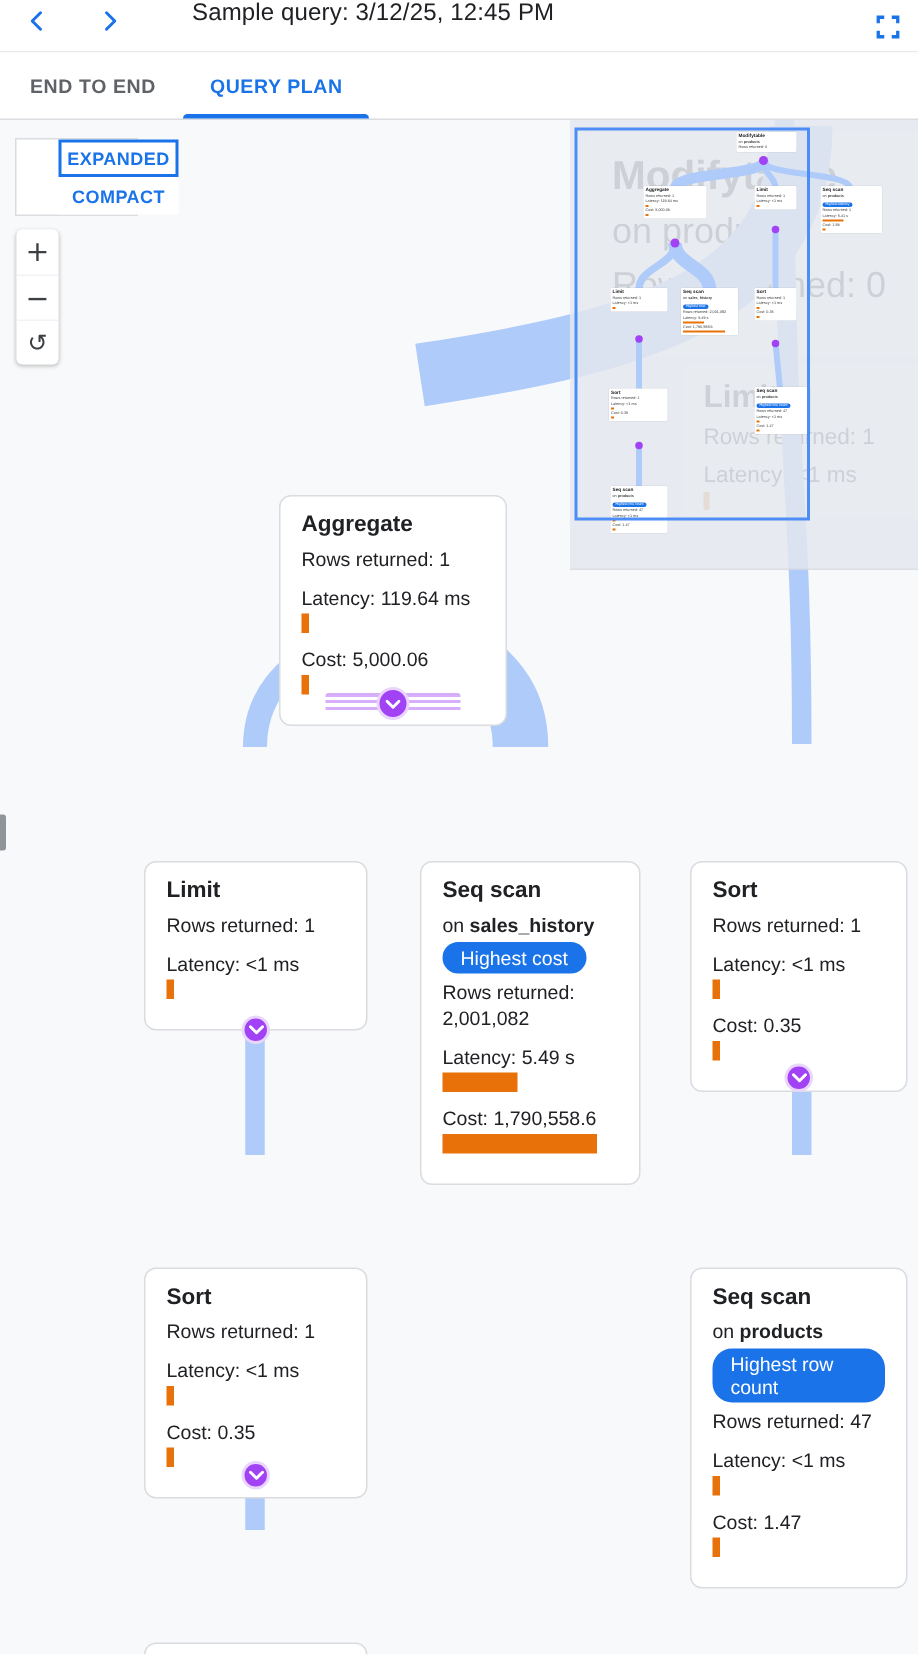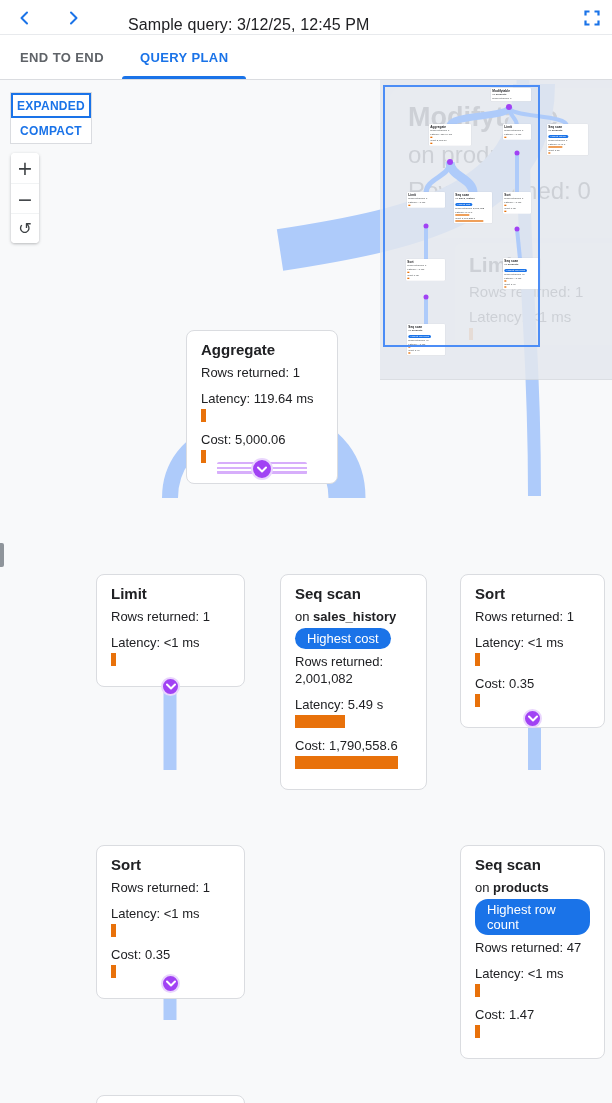--- a/index.html
+++ b/index.html
@@ -5,21 +5,21 @@
   * { margin:0; padding:0; box-sizing:border-box; }
   html,body { background:#fff; }
   .page {
     position:relative; width:612px; height:1103px; overflow:hidden;
     background:#fff; font-family:"Liberation Sans", sans-serif; color:#202124;
   }
   
   .header {
     position:absolute; top:0; left:0; width:612px; height:35px;
     background:#fff; border-bottom:1px solid #e8eaed;
-    display:flex; align-items:flex-end;
+    display:flex; align-items:flex-start;
   }
   .nav-btn { width:34px; height:30px; display:flex; align-items:center; justify-content:center;
     background:none; border:none; cursor:pointer; }
   .nav-btn:first-child { margin-left:8px; }
   .nav-btn + .nav-btn { margin-left:14px; }
   .header-title { font-size:16px; color:#202124; margin-left:38px; letter-spacing:.1px; }
   .fs-btn { position:absolute; right:8px; top:7px; width:24px; height:24px;
     background:none; border:none; display:flex; align-items:center; justify-content:center; cursor:pointer; }
   
   .tabbar {
@@ -74,21 +74,21 @@
     border-radius:2px;
   }
   
   .view-toggle {
     position:absolute; left:10px; top:12px; z-index:5; width:82px;
     background:#fff; border:1px solid #dadce0;
   }
   .vt-btn {
     display:block; width:100%; height:25px; background:#fff; border:none;
     color:#1a73e8; font-size:12px; font-weight:bold; letter-spacing:.3px;
-    font-family:"Liberation Sans",sans-serif; cursor:pointer;
+    font-family:"Liberation Sans",sans-serif; cursor:pointer;margin-left:28px;
   }
   .vt-btn.selected { border:2px solid #1a73e8; }
   .zoom-panel {
     position:absolute; left:11px; top:73px; z-index:5; width:28px;
     background:#fff; border-radius:4px; box-shadow:0 1px 3px rgba(60,64,67,.35);
     overflow:hidden;
   }
   .zp-btn {
     display:flex; width:28px; height:30px; align-items:center; justify-content:center;
     background:#fff; border:none; font-size:19px; color:#3c4043; cursor:pointer;

